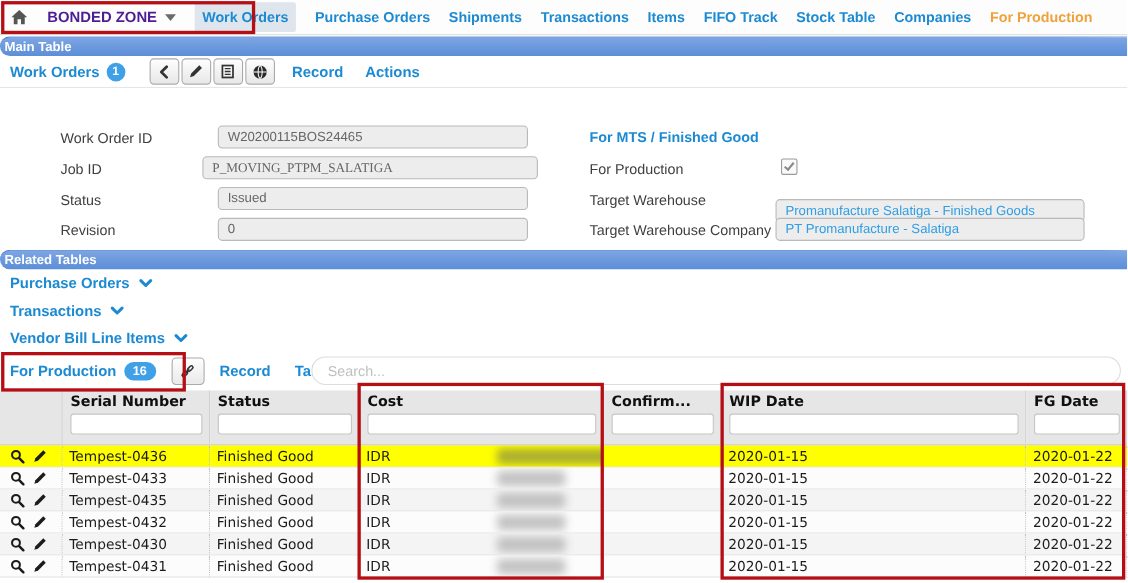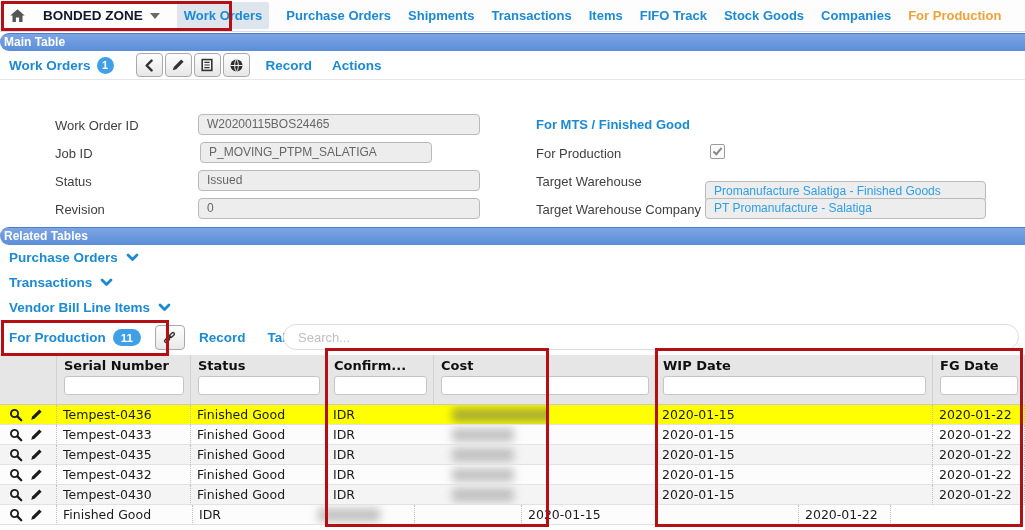--- a/index.html
+++ b/index.html
@@ -5,21 +5,21 @@
   * { box-sizing: border-box; margin: 0; padding: 0; }
   html,body { background:#fff; }
   body { font-family: "Liberation Sans", sans-serif; }
   #app { position:relative; width:1025px; height:530px; background:#fff; overflow:hidden; }
 
   
   .topnav { position:absolute; left:0; top:0; width:1025px; height:32px;
     display:flex; align-items:center; gap:17px; padding-left:9px;
     border-bottom:1px solid #dcdcdc; background:#fdfdfd; white-space:nowrap; }
   .topnav .navitem { font-size:13px; font-weight:bold; color:#1b8ad2; text-decoration:none; cursor:pointer; }
-  .topnav .app-menu { display:flex; align-items:center; gap:7px; color:#0f172a; font-size:13.5px; font-weight:bold; cursor:pointer; }
+  .topnav .app-menu { display:flex; align-items:center; gap:7px; color:#4c1d95; font-size:13.5px; font-weight:bold; cursor:pointer; }
   .caret { width:0; height:0; border-left:5px solid transparent; border-right:5px solid transparent; border-top:6px solid #6a6a6a; display:inline-block; }
   .navitem.active { background:#dfe5ec; padding:6px 7px; border-radius:2px; }
   .navitem.orange { color:#efa23b; }
   .nav-tool { display:flex; align-items:center; cursor:pointer; }
 
   
   .secbar { position:absolute; left:0; width:1025px; height:18px;
     background:linear-gradient(180deg,#7da5e3 0%,#5b8ed8 100%);
     border-top:1px solid #4a7dd0; border-radius:9px 0 0 9px;
     color:#fff; font-size:12px; font-weight:bold; line-height:17px; padding-left:4px; }
@@ -107,21 +107,21 @@
     <span class="app-menu">
       <span>BONDED ZONE</span>
       <span class="caret"></span>
     </span>
     <span class="navitem active">Work Orders</span>
     <span class="navitem">Purchase Orders</span>
     <span class="navitem">Shipments</span>
     <span class="navitem">Transactions</span>
     <span class="navitem">Items</span>
     <span class="navitem">FIFO Track</span>
-    <span class="navitem">Stock Goods</span>
+    <span class="navitem">Stock Table</span>
     <span class="navitem">Companies</span>
     <span class="navitem orange">For Production</span>
 
   </div>
 
   <div class="secbar" style="top:33px;">Main Table</div>
 
   <div class="toolbar1">
     <span class="view-title">Work Orders</span>
     <span class="badge-circle">1</span>
@@ -150,21 +150,21 @@
       </span>
     </span>
     <span class="menu-label m1">Record</span>
     <span class="menu-label m2">Actions</span>
   </div>
 
   <span class="f-label" style="left:55px; top:118px;">Work Order ID</span>
   <div class="f-field" style="left:198px; top:114px; width:282px;">W20200115BOS24465</div>
 
   <span class="f-label" style="left:55px; top:146px;">Job ID</span>
-  <div class="f-field" style="left:200px; top:142px; width:232px;">P_MOVING_PTPM_SALATIGA</div>
+  <div class="f-field" style="left:184px; top:142px; width:305px;font-family:Liberation Serif, serif;">P_MOVING_PTPM_SALATIGA</div>
 
   <span class="f-label" style="left:55px; top:174px;">Status</span>
   <div class="f-field" style="left:198px; top:170px; width:282px;">Issued</div>
 
   <span class="f-label" style="left:55px; top:202px;">Revision</span>
   <div class="f-field" style="left:198px; top:198px; width:282px;">0</div>
 
   <span class="form-heading" style="left:536px; top:117px;">For MTS / Finished Good</span>
 
   <span class="f-label" style="left:536px; top:146px;">For Production</span>
@@ -194,21 +194,21 @@
   </span>
   <span class="rel-link" style="left:9px; top:300px;">
     <span>Vendor Bill Line Items</span>
     <svg width="15" height="13" viewBox="0 0 16 16">
         <path d="M2.5 5 8 10.5 13.5 5" fill="none" stroke="#1b8ad2" stroke-width="3.4" stroke-linecap="round" stroke-linejoin="round"></path>
       </svg>
   </span>
 
   <div class="toolbar2">
     <span class="view-title">For Production</span>
-    <span class="badge-pill">11</span>
+    <span class="badge-pill">16</span>
     <span class="link-btn">
       <svg width="15" height="15" viewBox="0 0 16 16" style="transform:rotate(45deg)">
         <rect x="6.5" y="1.2" width="3" height="6.2" rx="1.5" fill="none" stroke="#333" stroke-width="1.5"></rect>
         <rect x="6.5" y="8.6" width="3" height="6.2" rx="1.5" fill="none" stroke="#333" stroke-width="1.5"></rect>
         <path d="M8 5.5 v5" stroke="#333" stroke-width="1.5"></path>
       </svg>
     </span>
     <span class="menu-label m1">Record</span>
     <span class="menu-label m2">Table</span>
     <input class="search-input" type="text" placeholder="Search..." style="">
@@ -220,28 +220,28 @@
           <div class="th-label"></div>
         </div>
       <div class="th c1">
         <div class="th-label">Serial Number</div>
         <input type="text" style="">
       </div>
       <div class="th c2">
         <div class="th-label">Status</div>
         <input type="text" style="">
       </div>
+      <div class="th c3">
+        <div class="th-label">Cost</div>
+        <input type="text" style="">
+      </div>
       <div class="th c4">
         <div class="th-label">Confirm...</div>
         <input type="text" style="">
       </div>
-      <div class="th c3">
-        <div class="th-label">Cost</div>
-        <input type="text" style="">
-      </div>
       <div class="th c5">
         <div class="th-label">WIP Date</div>
         <input type="text" style="">
       </div>
       <div class="th c6">
         <div class="th-label">FG Date</div>
         <input type="text" style="">
       </div>
     </div>
 
@@ -338,20 +338,21 @@
     <div class="body-row">
       <div class="td c0 icons">
         <svg width="14" height="14" viewBox="0 0 16 16">
             <circle cx="6.3" cy="6.3" r="4.1" fill="none" stroke="#1c1c1c" stroke-width="2.1"></circle>
             <path d="M9.6 9.6 14 14" stroke="#1c1c1c" stroke-width="2.6" stroke-linecap="round"></path>
           </svg>
         <svg width="13" height="13" viewBox="0 0 16 16">
             <path d="M1.5 14.5 l1.2-4 L11.5 1.7 14.3 4.5 5.5 13.3 Z" fill="#1c1c1c"></path>
           </svg>
       </div>
+      <div class="td c1">Tempest-0431</div>
       <div class="td c2">Finished Good</div>
       <div class="td c3"><span>IDR</span><span class="blur-blob"></span></div>
       <div class="td c4"></div>
       <div class="td c5">2020-01-15</div>
       <div class="td c6">2020-01-22</div>
     </div>
   </div>
 
   <div class="ann" id="ann1"></div>
   <div class="ann" id="ann2"></div>

